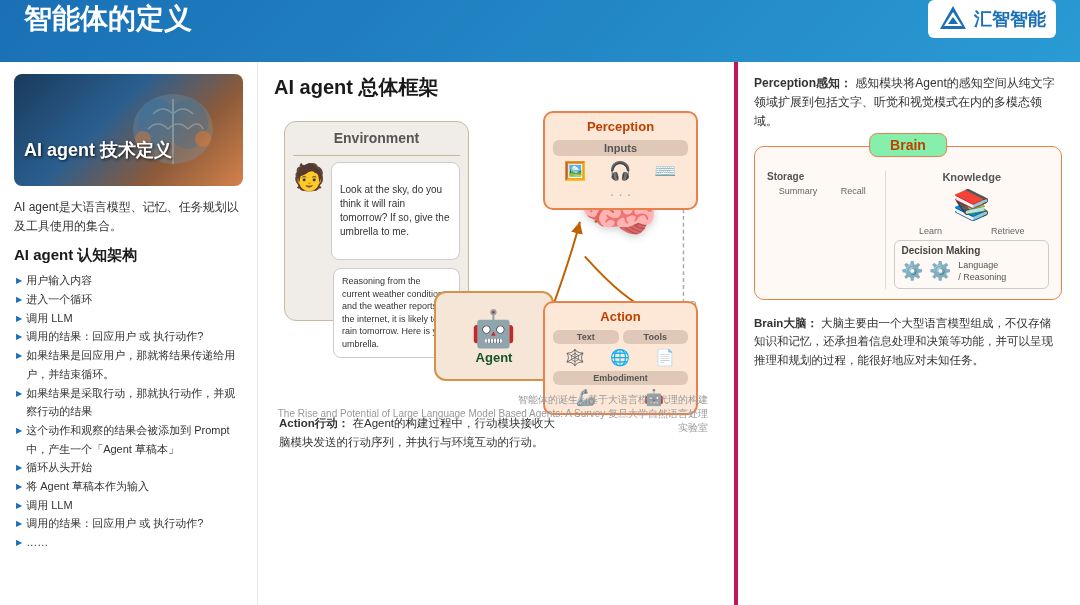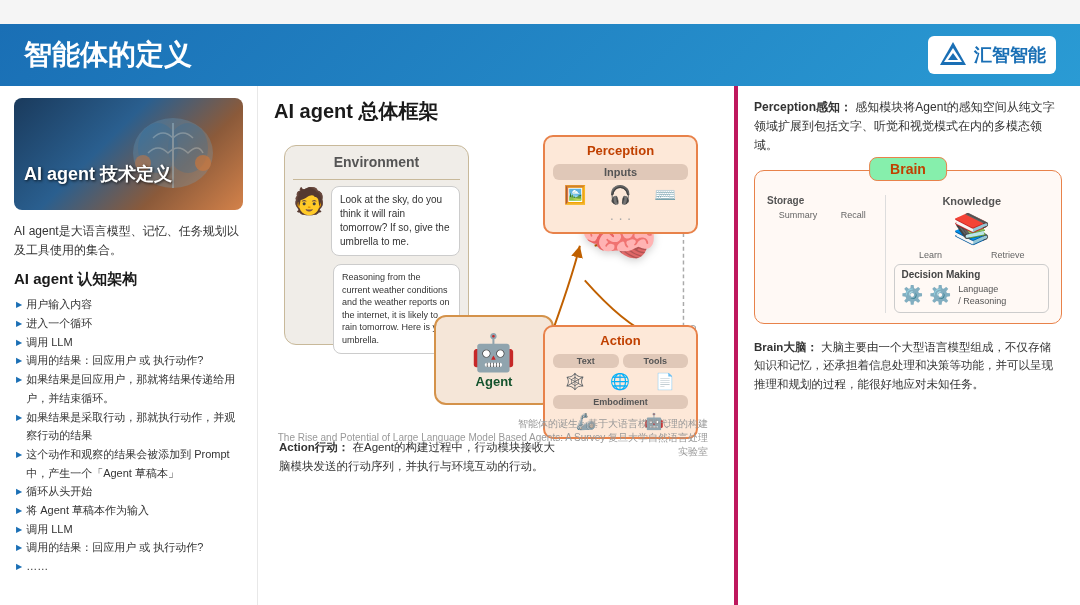--- a/index.html
+++ b/index.html
@@ -9,24 +9,22 @@
       font-family: 'Microsoft YaHei', 'PingFang SC', sans-serif;
       background: #f5f5f5;
       overflow: hidden;
     }
 
     
     .header {
       background: linear-gradient(135deg, #1a6fb5 0%, #2a9bd4 100%);
       height: 62px;
       display: flex;
-      align-items: center;
       padding: 0 24px;
       position: relative;
-      margin-top: 24px;
     }
     .header-title {
       color: white;
       font-size: 28px;
       font-weight: bold;
     }
     .logo-area {
       position: absolute;
       right: 24px;
       display: flex;
@@ -133,21 +131,21 @@
       font-weight: bold;
       color: #555;
       margin-bottom: 6px;
       border-bottom: 1px solid #c8b99a;
       padding-bottom: 9px;
     }
     .speech-bubble {
       background: white;
       border: 1px solid #ccc;
       border-radius: 8px;
-      padding: 6px 8px;
+      padding: 20px 8px;
       font-size: 10px;
       color: #333;
       line-height: 1.4;
       margin-bottom: 6px;
       position: relative;
     }
     .reasoning-bubble {
       background: white;
       border: 1px solid #ccc;
       border-radius: 8px;

